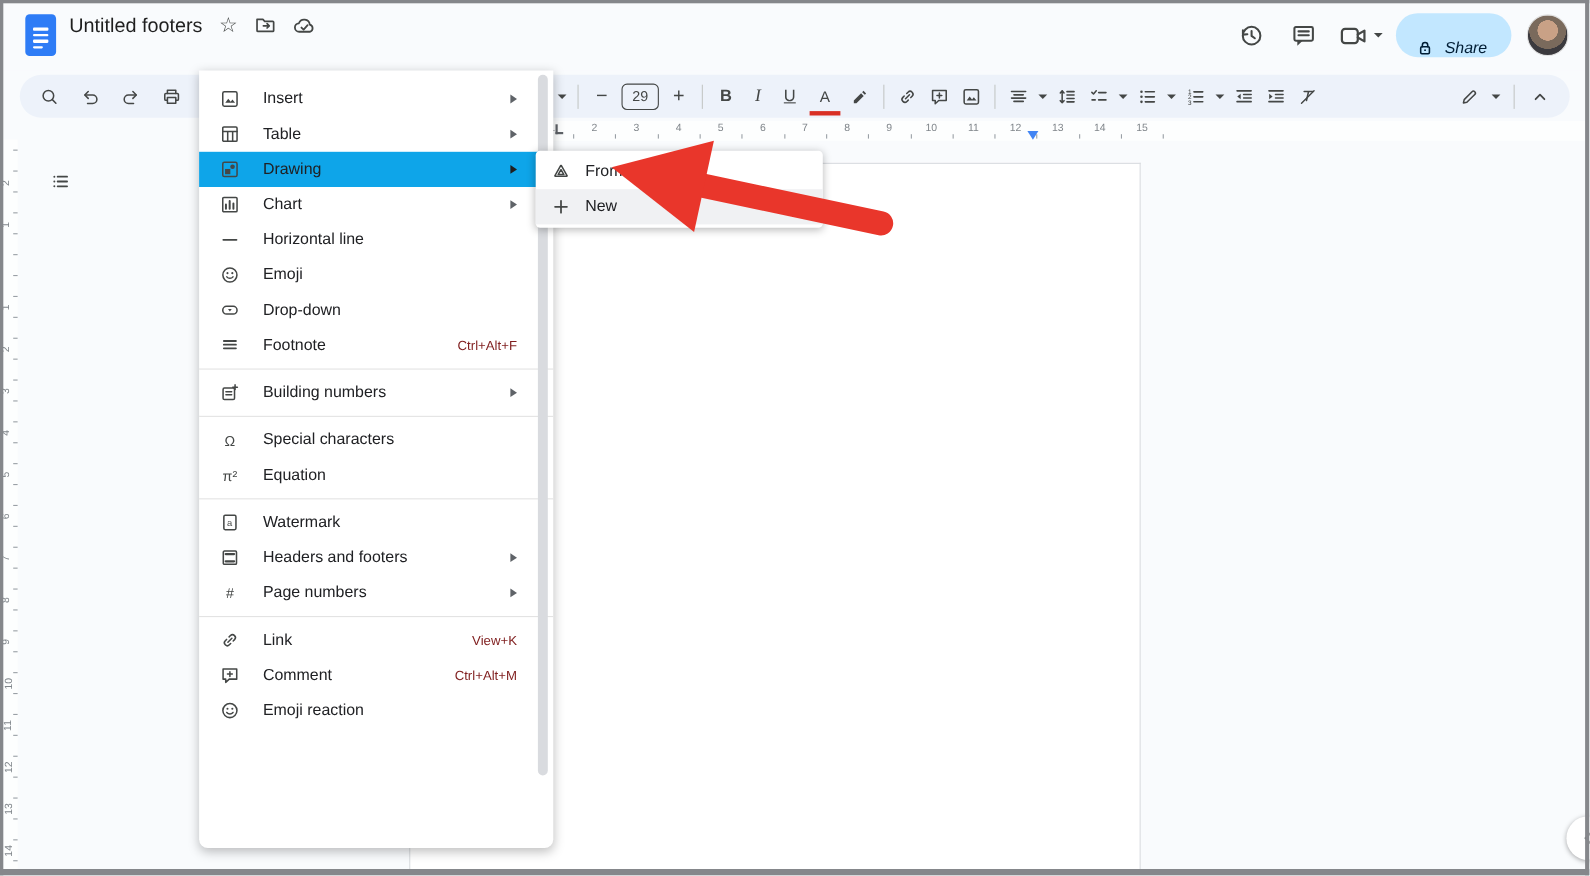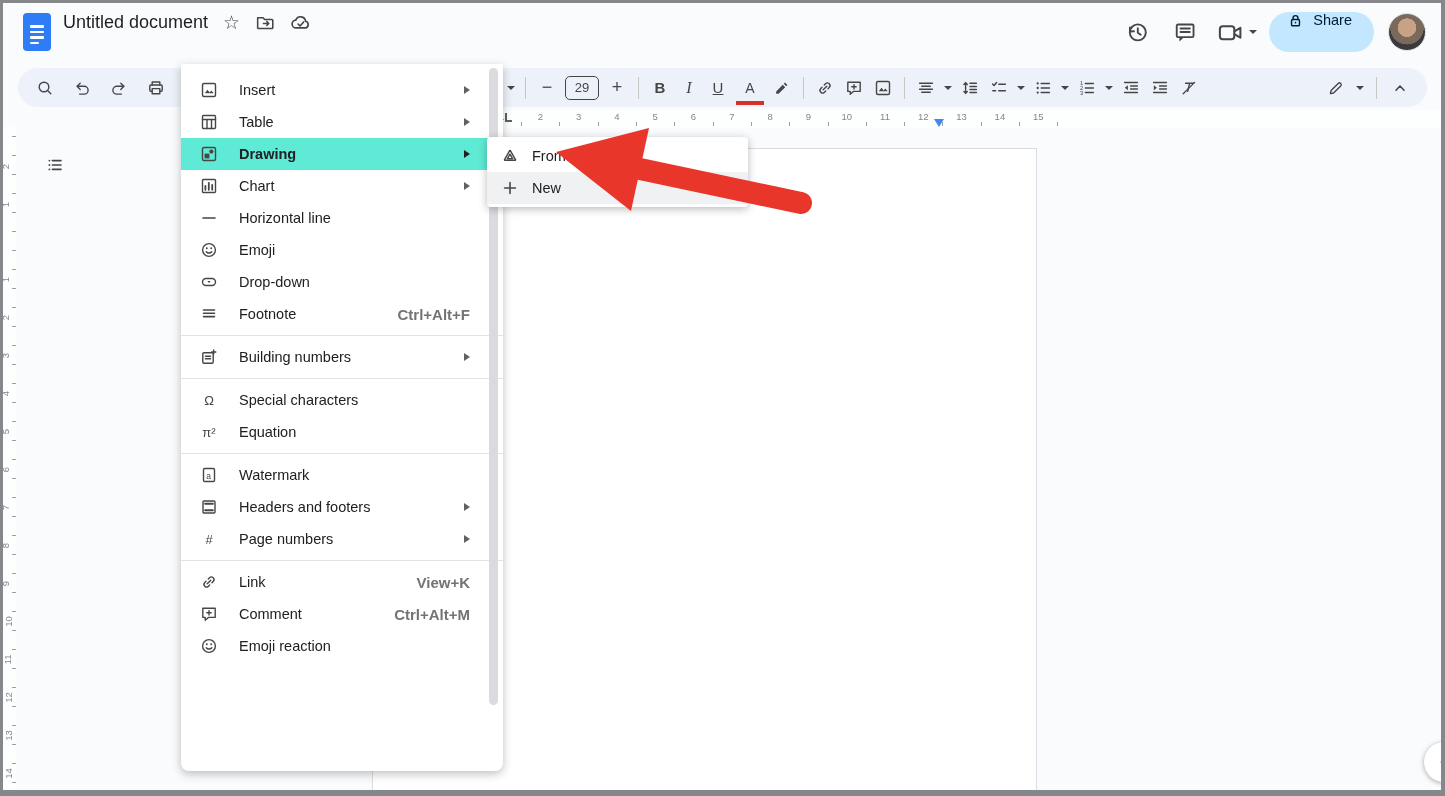--- a/index.html
+++ b/index.html
@@ -20,21 +20,21 @@
   #docs-logo{position:absolute;left:23px;top:13px;width:28px;height:38px;background:#2e7cf6;border-radius:4px;}
   #docs-logo .ln{position:absolute;left:7px;height:2.6px;background:#fff;border-radius:1px;}
   #title-row{position:absolute;left:63px;top:11px;display:flex;align-items:center;gap:15px;}
   #doc-title{font-size:18px;color:#1f1f1f;}
   .t-ic{display:flex;align-items:center;color:#444746;}
   #menubar{position:absolute;left:58px;top:36px;display:flex;gap:2px;}
   .menu-btn{font-size:14.5px;color:#1f1f1f;padding:3px 9px 5px;border-radius:9px;cursor:default;}
   .menu-btn.active{background:#e3e6e9;border-radius:9px 9px 0 0;}
   #header-actions{position:absolute;right:19px;top:12px;display:flex;align-items:center;}
   .hbtn{width:40px;height:40px;display:flex;align-items:center;justify-content:center;}
-  #share-btn{height:40px;background:#c2e7ff;border-radius:20px;display:flex;align-items:flex-start;gap:9px;padding:0 22px 0 18px;margin:0 14px 0 12px;}
+  #share-btn{height:40px;background:#c2e7ff;border-radius:20px;display:flex;align-items:flex-end;gap:9px;padding:0 22px 0 18px;margin:0 14px 0 12px;font-style:italic;}
   #share-btn span{font-size:14.5px;color:#001d35;font-weight:500;}
   #avatar{width:36px;height:36px;border-radius:50%;background:radial-gradient(circle at 50% 38%,#c9a186 0 32%,#7a6a5c 33% 58%,#3b3a3e 59% 100%);border:1px solid #e0e0e0;}
 
   
   #toolbar{position:absolute;left:18px;top:68px;width:1409px;height:39px;background:#edf2fa;border-radius:20px;}
   .tb-group{position:absolute;top:0;height:39px;display:flex;align-items:center;}
   #tb-left{left:16px;gap:15px;}
   #tb-mid{left:489px;gap:7px;}
   #tb-right{right:16px;gap:9px;}
   .tbtn{min-width:22px;height:26px;display:flex;align-items:center;justify-content:center;color:#444746;}
@@ -61,24 +61,24 @@
   #outline-btn{position:absolute;left:42px;top:152px;width:26px;height:26px;display:flex;align-items:center;justify-content:center;color:#444746;}
   #doc-text{position:absolute;left:196px;top:193px;font-family:"Liberation Serif",serif;font-size:39px;color:#000;letter-spacing:-0.5px;white-space:nowrap;}
   #cursor{display:inline-block;width:2px;height:42px;background:#000;vertical-align:-7px;margin-left:1px;}
   #edge-btn{position:absolute;left:1424px;top:742px;width:40px;height:40px;border-radius:50%;background:#fff;box-shadow:0 1px 5px rgba(0,0,0,.35);display:flex;align-items:center;justify-content:center;z-index:5;}
 
   
   #insert-menu{position:absolute;left:181px;top:64px;width:322px;height:707px;background:#fff;border-radius:0 0 8px 8px;box-shadow:0 3px 10px rgba(0,0,0,.25);z-index:10;padding-top:5px;box-sizing:border-box;}
   .mi-section{padding:5px 0;}
   .mi-div{height:1px;background:#e3e3e3;}
   .mi-row{height:32px;display:flex;align-items:center;padding:0 33px 0 19px;}
-  .mi-row.active{background:#5eead4;font-weight:bold;}
+  .mi-row.active{background:#0ea5e9;}
   .mi-icon{width:18px;height:18px;margin-right:21px;display:flex;align-items:center;justify-content:center;color:#444746;flex:none;}
   .mi-label{flex:1;font-size:14.5px;color:#202124;white-space:nowrap;}
-  .mi-short{font-size:15px;color:#737373;font-weight:bold;}
+  .mi-short{font-size:12px;color:#7f1d1d;}
   .mi-arrow{width:0;height:0;border-top:4.5px solid transparent;border-bottom:4.5px solid transparent;border-left:6px solid #5f6368;margin-left:8px;}
   .mi-row.active .mi-arrow{border-left-color:#1f1f1f;}
   #menu-scrollthumb{position:absolute;right:5px;top:4px;width:9px;height:637px;background:#d9dbdf;border-radius:5px;}
   .txt-ic{font-size:13px;color:#444746;font-weight:500;}
 
   
   #submenu{position:absolute;left:487px;top:137px;width:261px;height:70px;background:#fff;border-radius:4px;box-shadow:0 2px 8px rgba(0,0,0,.28);z-index:12;padding-top:3px;box-sizing:border-box;}
   .sm-row{height:32px;display:flex;align-items:center;padding:0 16px 0 14px;}
   .sm-row.active{background:#f0f1f3;}
   .sm-icon{width:18px;height:18px;margin-right:13px;display:flex;align-items:center;justify-content:center;color:#444746;}
@@ -90,21 +90,21 @@
 <body>
 
 <div id="header">
   <div id="docs-logo">
     <span class="ln" style="top:12px;width:14px;"></span>
     <span class="ln" style="top:17.5px;width:14px;"></span>
     <span class="ln" style="top:23px;width:14px;"></span>
     <span class="ln" style="top:28.5px;width:9px;"></span>
   </div>
   <div id="title-row">
-    <span id="doc-title">Untitled document</span>
+    <span id="doc-title">Untitled footers</span>
     <span class="t-ic" style="font-size:19px;">☆</span>
     <span class="t-ic">
         <svg viewBox="0 0 18 18" width="20" height="20" fill="none" stroke="#444746" stroke-width="1.4" stroke-linecap="round" stroke-linejoin="round">
           <path d="M2.4 4.2h4.8l1.5 1.6h6.5a.8.8 0 01.8.8v6.6a.8.8 0 01-.8.8H3.2a.8.8 0 01-.8-.8z"></path>
           <path d="M7.6 9.4h4.6M10.6 7.6l1.8 1.8-1.8 1.8"></path>
         </svg>
       </span>
     <span class="t-ic">
         <svg viewBox="0 0 18 18" width="21" height="21" fill="none" stroke="#444746" stroke-width="1.4" stroke-linecap="round" stroke-linejoin="round">
           <path d="M5.3 13.6a3.3 3.3 0 01-.4-6.6A4.4 4.4 0 0113.4 8a2.95 2.95 0 01.3 5.6z"></path>

